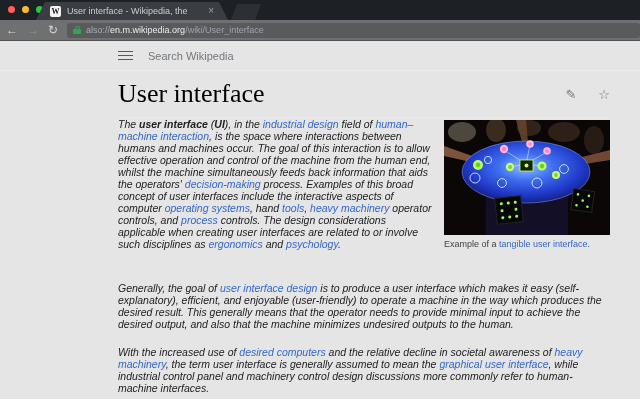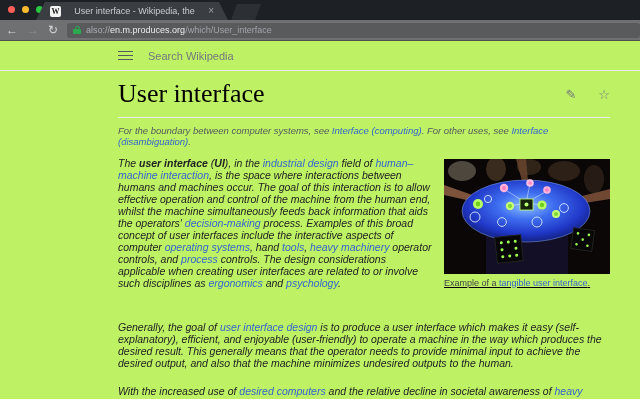--- a/index.html
+++ b/index.html
@@ -10,21 +10,21 @@
   .tabbar { position:relative; height:20px; background:#1d2024; }
   .traffic { position:absolute; left:8px; top:6px; display:flex; gap:7px; }
   .traffic span { width:7px; height:7px; border-radius:50%; display:block; }
   .tab { position:absolute; left:36px; top:2px; width:192px; height:18px;
          background:#3a3e42; clip-path:polygon(0 100%, 9px 0, calc(100% - 9px) 0, 100% 100%);
          display:flex; align-items:center; padding:0 14px; gap:6px; }
   .favicon { width:11px; height:11px; background:#f4f4f4; border-radius:2px;
              font-family:"Liberation Serif", serif; font-weight:bold; font-size:8px;
              color:#1b1b1b; display:flex; align-items:center; justify-content:center; flex:0 0 auto; }
   .tab-title { font-size:9px; color:#c9ccd0; white-space:nowrap; overflow:hidden;
-               text-overflow:ellipsis; flex:1;text-align:center; }
+               text-overflow:ellipsis; flex:1; }
   .tab-close { font-size:10px; color:#9aa0a6; flex:0 0 auto; cursor:default; line-height:1; }
   .newtab { position:absolute; left:231px; top:4px; width:30px; height:16px; background:#2c3034;
             clip-path:polygon(6px 0, 100% 0, calc(100% - 6px) 100%, 0 100%); }
 
   .toolbar { height:21px; background:#6f7072; border-bottom:1px solid #515151;
              display:flex; align-items:center; padding-left:6px; gap:9px; }
   .nav-ico { font-size:12px; line-height:1; color:#d6d6d6; }
   .nav-ico.disabled { color:#8e8f90; }
   .omnibox { flex:1; height:15px; background:#595a5c; border-radius:3px; margin-right:0;
              display:flex; align-items:center; padding:0 6px; gap:5px; overflow:hidden; }
@@ -33,21 +33,21 @@
                 background:#2da84f; border-radius:1px; }
   .lock .shackle { position:absolute; left:1.5px; top:0; width:5px; height:4px;
                    border:1.2px solid #2da84f; border-bottom:none;
                    border-radius:3px 3px 0 0; }
   .url { font-size:9px; white-space:nowrap; }
   .url .scheme { color:#a9aeb4; }
   .url .host { color:#e9ebed; }
   .url .path { color:#a0a4a9; }
 
   
-  .page { height:358px; background:#bef264; overflow:hidden; }
+  .page { height:358px; background:#e5e5e5; overflow:hidden; }
   .mw-header { display:flex; align-items:center; height:30px; padding-left:118px;
                border-bottom:1px solid #eaecf0; }
   .hamburger { width:15px; display:flex; flex-direction:column; gap:2.5px; }
   .hamburger i { display:block; height:1.6px; background:#54595d; }
   .search-label { margin-left:15px; font-size:11px; color:#72777d; }
 
   .content { padding:0 30px 0 118px; }
   .title-row { display:flex; align-items:center; justify-content:space-between;
                padding:9px 0 8px 0; border-bottom:1px solid #eaecf0; }
   h1 { font-family:"Liberation Serif", serif; font-weight:400; font-size:26px;
@@ -55,21 +55,21 @@
   .title-icons { display:flex; gap:22px; color:#72777d; }
   .title-icons .ico { font-size:13px; line-height:1; }
 
   .hatnote { font-size:9.5px; font-style:italic; color:#54595d; margin:7px 0 10px 0; }
   p { font-size:10.5px; line-height:12px; color:#202122; margin-bottom:16px;font-style:italic; }
   p b { color:#202122; }
   .wlink { color:#3366cc; text-decoration:none; }
   .p2 { clear:both;margin-top:32px; }
   .p3 { margin-bottom:0; }
 
-  figure { float:right; width:166px; margin:2px 0 4px 12px;text-decoration:underline; }
+  figure { float:right; width:166px; margin:2px 0 4px 12px; }
   .photo { width:166px; height:115px; display:block; }
   figcaption { font-size:9px; line-height:11px; color:#404346; margin-top:4px; }
 </style>
 </head>
 <body>
 
 <div class="tabbar">
   <div class="traffic">
     <span class="traffic-light" style="background: rgb(255, 95, 87);"></span>
     <span class="traffic-light" style="background: rgb(254, 188, 46);"></span>
@@ -85,21 +85,21 @@
 
 <div class="toolbar">
   <span class="nav-ico">←</span>
   <span class="nav-ico disabled">→</span>
   <span class="nav-ico">↻</span>
   <div class="omnibox">
     <span class="lock">
         <span class="shackle"></span>
         <span class="body"></span>
       </span>
-    <span class="url"><span class="scheme">also://</span><span class="host">en.m.produces.org</span><span class="path">/which/User_interface</span></span>
+    <span class="url"><span class="scheme">also://</span><span class="host">en.m.wikipedia.org</span><span class="path">/wiki/User_interface</span></span>
   </div>
 </div>
 
 <div class="page">
 
   <div class="mw-header">
     <span class="hamburger">
         <i></i>
         <i></i>
         <i></i>
@@ -110,21 +110,20 @@
   <div class="content">
 
     <div class="title-row">
       <h1>User interface</h1>
       <span class="title-icons">
         <span class="ico">✎</span>
         <span class="ico">☆</span>
       </span>
     </div>
 
-    <div class="hatnote">For the boundary between computer systems, see <a class="wlink">Interface (computing)</a>. For other uses, see <a class="wlink">Interface (disambiguation)</a>.</div>
 
     <div>
       <figure>
 
         <svg class="photo" viewBox="0 0 166 115" preserveAspectRatio="none">
           <defs>
             <radialGradient id="tbl" cx="50%" cy="42%" r="62%">
               <stop offset="0%" stop-color="#8cc0ff"></stop>
               <stop offset="35%" stop-color="#3f6ef0"></stop>
               <stop offset="72%" stop-color="#2038c8"></stop>

